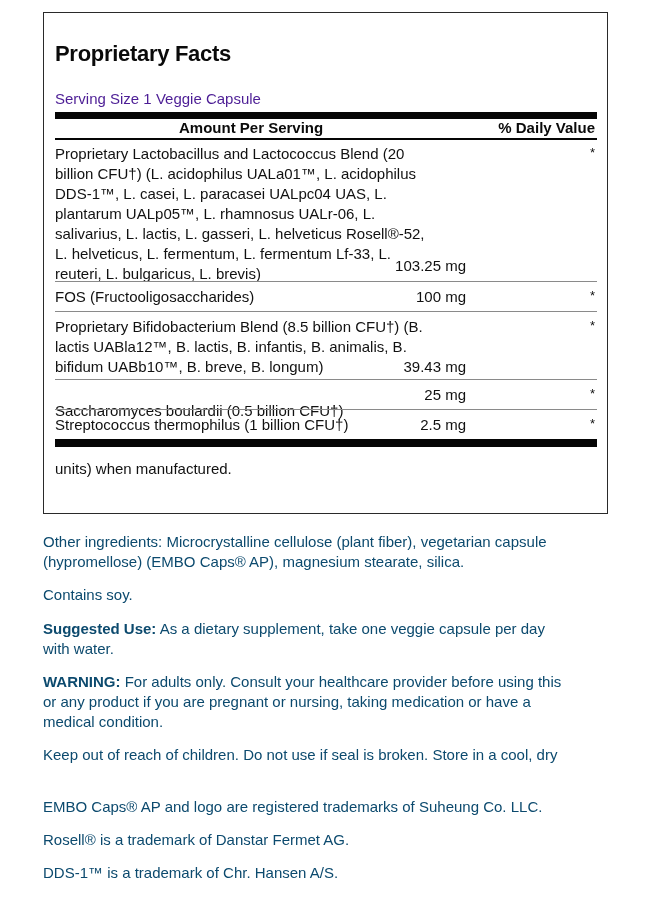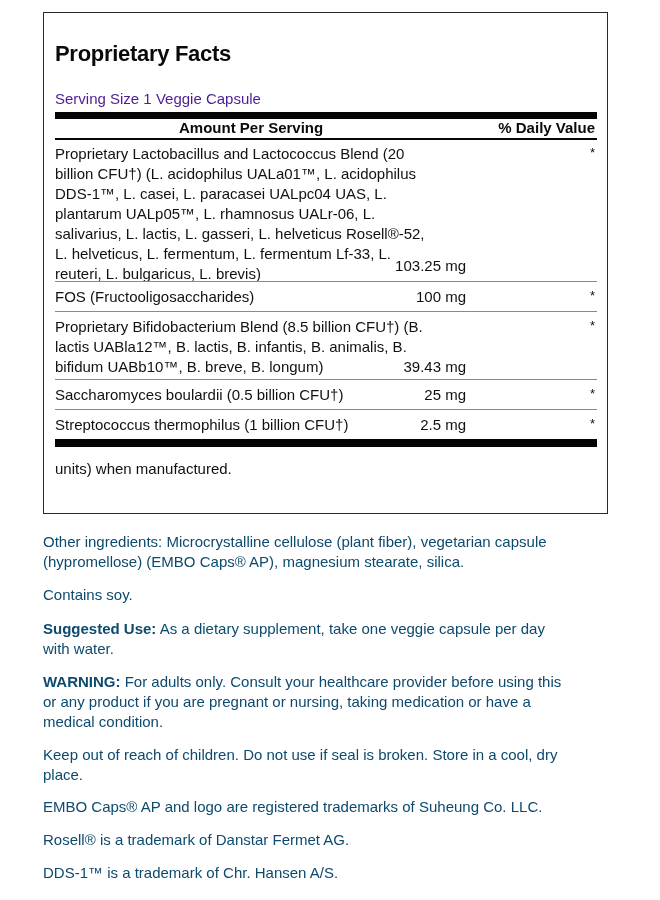--- a/index.html
+++ b/index.html
@@ -90,21 +90,21 @@
       <div>Proprietary Bifidobacterium Blend (8.5 billion CFU†) (B.</div>
       <div>lactis UABla12™, B. lactis, B. infantis, B. animalis, B.</div>
       <div>bifidum UABb10™, B. breve, B. longum)</div>
     </div>
     <div class="row-amount" style="top:40px;">39.43 mg</div>
     <div class="row-dv">*</div>
   </div>
   <div class="rule-thin" style="top:366px;"></div>
 
   <div class="row" style="top:372px; height:24px;">
-    <div class="row-name" style="top:0;">Saccharomyces boulardii (0.5 billion CFU†)</div>
+    <div class="row-name" style="top:16px;">Saccharomyces boulardii (0.5 billion CFU†)</div>
     <div class="row-amount" style="top:0;">25 mg</div>
     <div class="row-dv">*</div>
   </div>
   <div class="rule-thin" style="top:396px;"></div>
 
   <div class="row" style="top:402px; height:24px;">
     <div class="row-name" style="top:0;">Streptococcus thermophilus (1 billion CFU†)</div>
     <div class="row-amount" style="top:0;">2.5 mg</div>
     <div class="row-dv">*</div>
   </div>
@@ -129,18 +129,17 @@
 </div>
 
 <div class="para" style="top:672px;">
   <div><b>WARNING:</b><span> For adults only. Consult your healthcare provider before using this</span></div>
   <div>or any product if you are pregnant or nursing, taking medication or have a</div>
   <div>medical condition.</div>
 </div>
 
 <div class="para" style="top:745px;">
   <div>Keep out of reach of children. Do not use if seal is broken. Store in a cool, dry</div>
-  <div>place.</div>
 </div>
 
 <div class="para" style="top:797px;">EMBO Caps® AP and logo are registered trademarks of Suheung Co. LLC.</div>
 <div class="para" style="top:830px;">Rosell® is a trademark of Danstar Fermet AG.</div>
 <div class="para" style="top:863px;">DDS-1™ is a trademark of Chr. Hansen A/S.</div>
 
 </body></html>

